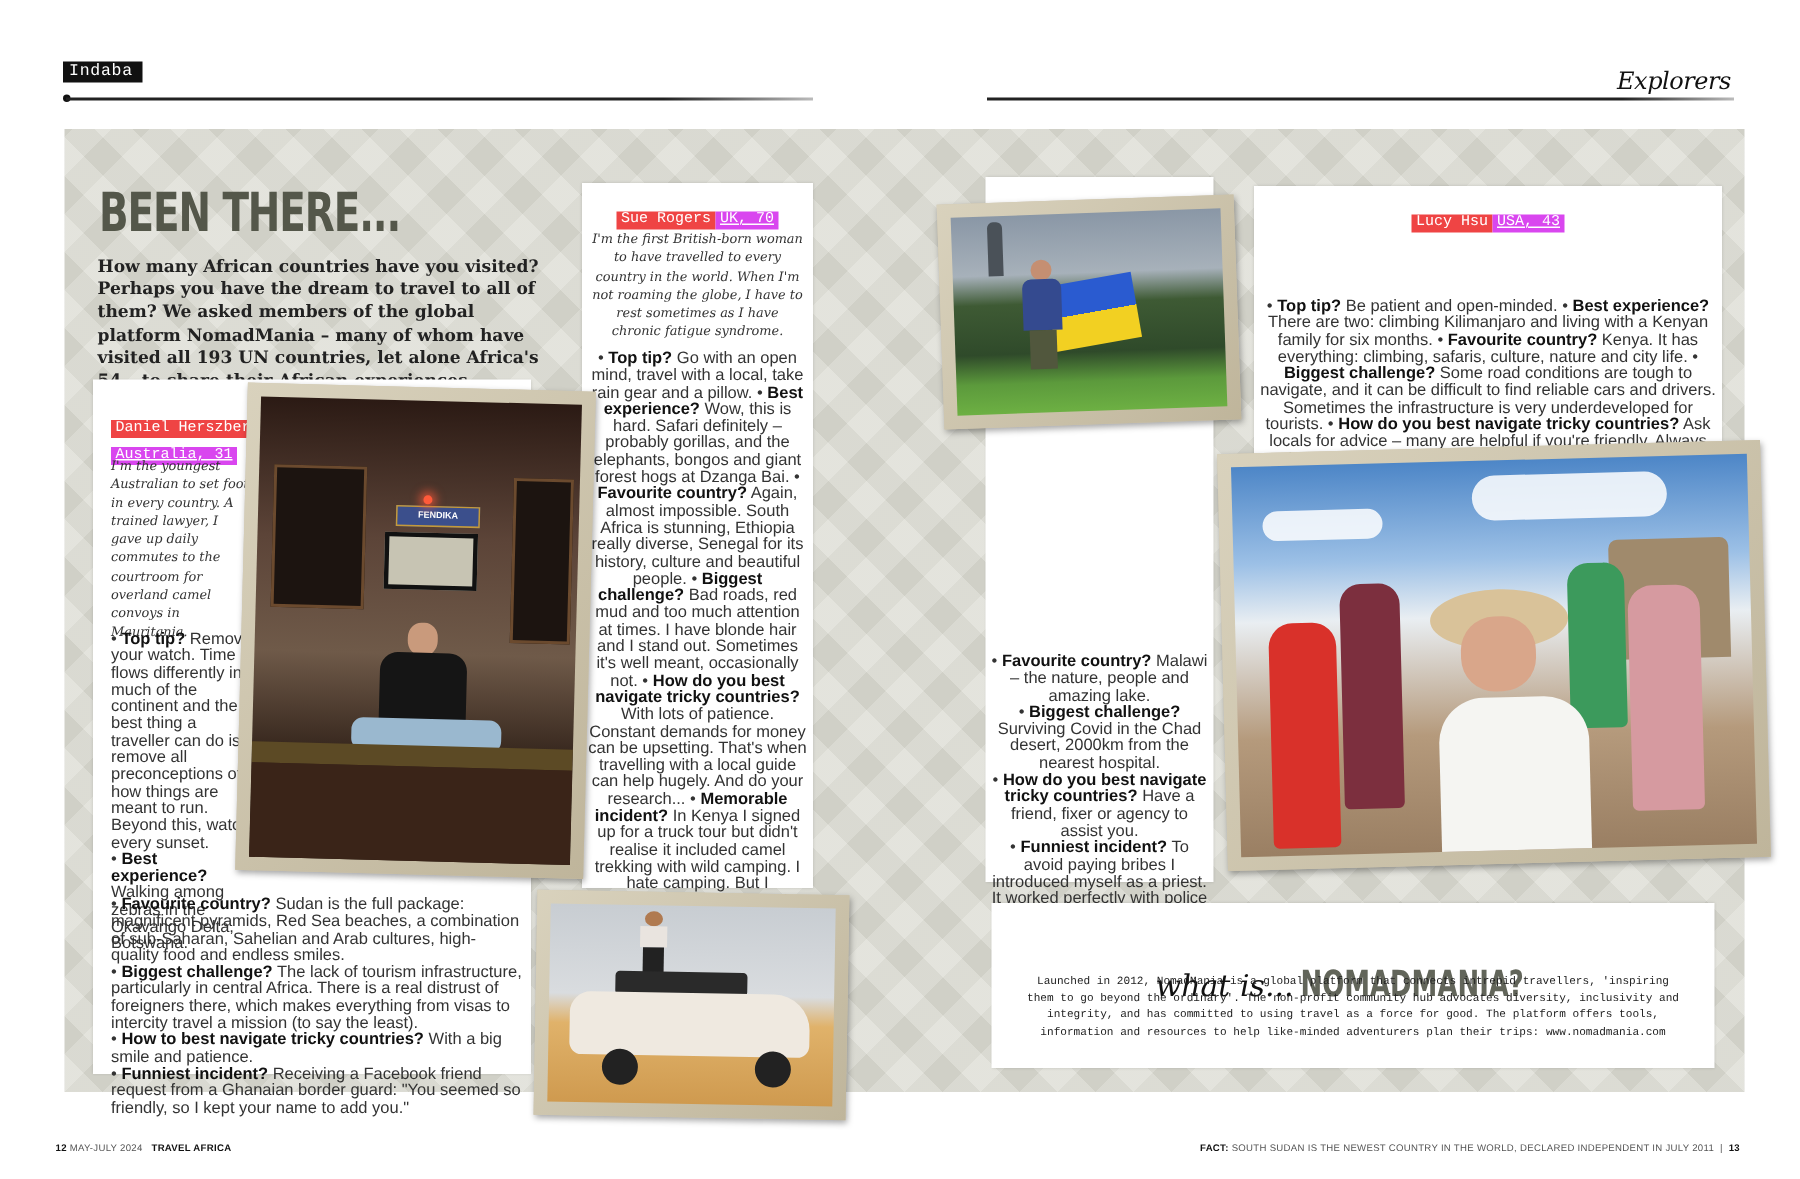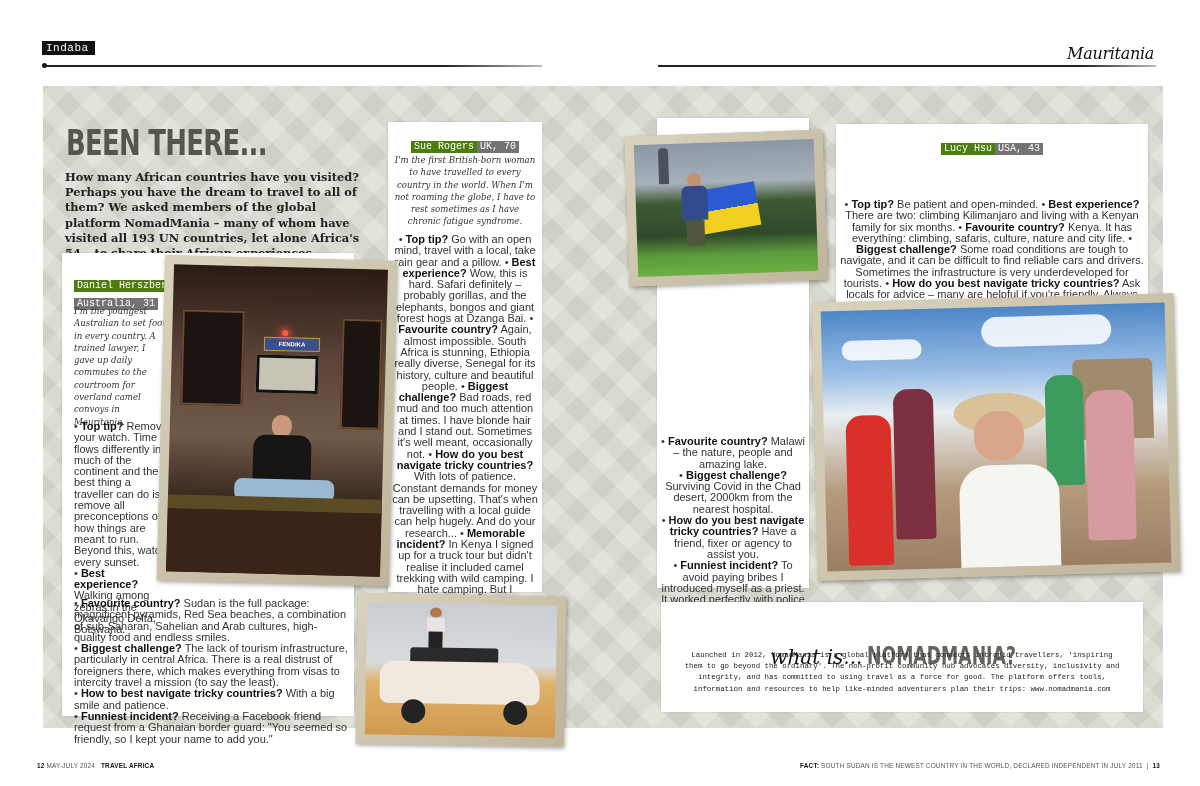--- a/index.html
+++ b/index.html
@@ -43,22 +43,22 @@
     position: absolute; left: 65px; top: 170px; width: 305px;
     font-family: "DejaVu Serif", serif; font-size: 11.4px; line-height: 15.2px; color: #222;
     font-weight: bold;
   }
 
   
   .card { position: absolute; background: #fff; }
   .card.torn { box-shadow: 0 0 2px rgba(0,0,0,0.15); }
 
   .name-tag { display: inline-block; font-family: "Liberation Mono", monospace; font-size: 10px; line-height: 12px; }
-  .name-black { background: #4d7c0f; color: #fff; padding: 0 3px; }
-  .name-brown { background: #737373; color: #fff; padding: 0 3px; }
+  .name-black { background: #ef4444; color: #fff; padding: 0 3px; }
+  .name-brown { background: #d946ef; color: #fff; padding: 0 3px; text-decoration: underline; }
 
   .quote { font-family: "DejaVu Serif", serif; font-style: italic; font-size: 8.6px; line-height: 12.3px; color: #333; }
   .body-text { font-family: "Liberation Sans", sans-serif; font-size: 11px; line-height: 11.3px; color: #333; }
   .body-text b { color: #111; }
   .center { text-align: center; }
 
   
   .card-daniel { left: 62px; top: 253px; width: 292px; height: 463px; }
   .card-daniel .tags { position: absolute; left: 12px; top: 21px; }
   .card-daniel .quote { position: absolute; left: 12px; top: 52px; width: 92px; }
@@ -120,21 +120,21 @@
   .footer-right { position: absolute; right: 40px; top: 762px; font-size: 6.4px; color: #555; letter-spacing: 0.2px; }
   .footer-right b { color: #111; }
 </style>
 </head>
 <body>
 
 <div class="section-tag">Indaba</div>
 <div class="rule-dot"></div>
 <div class="rule-left"></div>
 <div class="rule-right"></div>
-<div class="section-script">Mauritania</div>
+<div class="section-script">Explorers</div>
 
 <div class="panel"></div>
 
 <div class="headline">BEEN THERE...</div>
 <div class="intro">How many African countries have you visited? Perhaps you have the  dream to travel to all of them? We asked members of the global platform NomadMania – many of whom have visited all 193 UN countries, let alone Africa's 54 – to share their African experiences</div>
 
 <div class="card torn card-daniel">
   <div class="tags">
     <div><span class="name-tag name-black">Daniel Herszberg</span></div>
     <div><span class="name-tag name-brown">Australia, 31</span></div>

